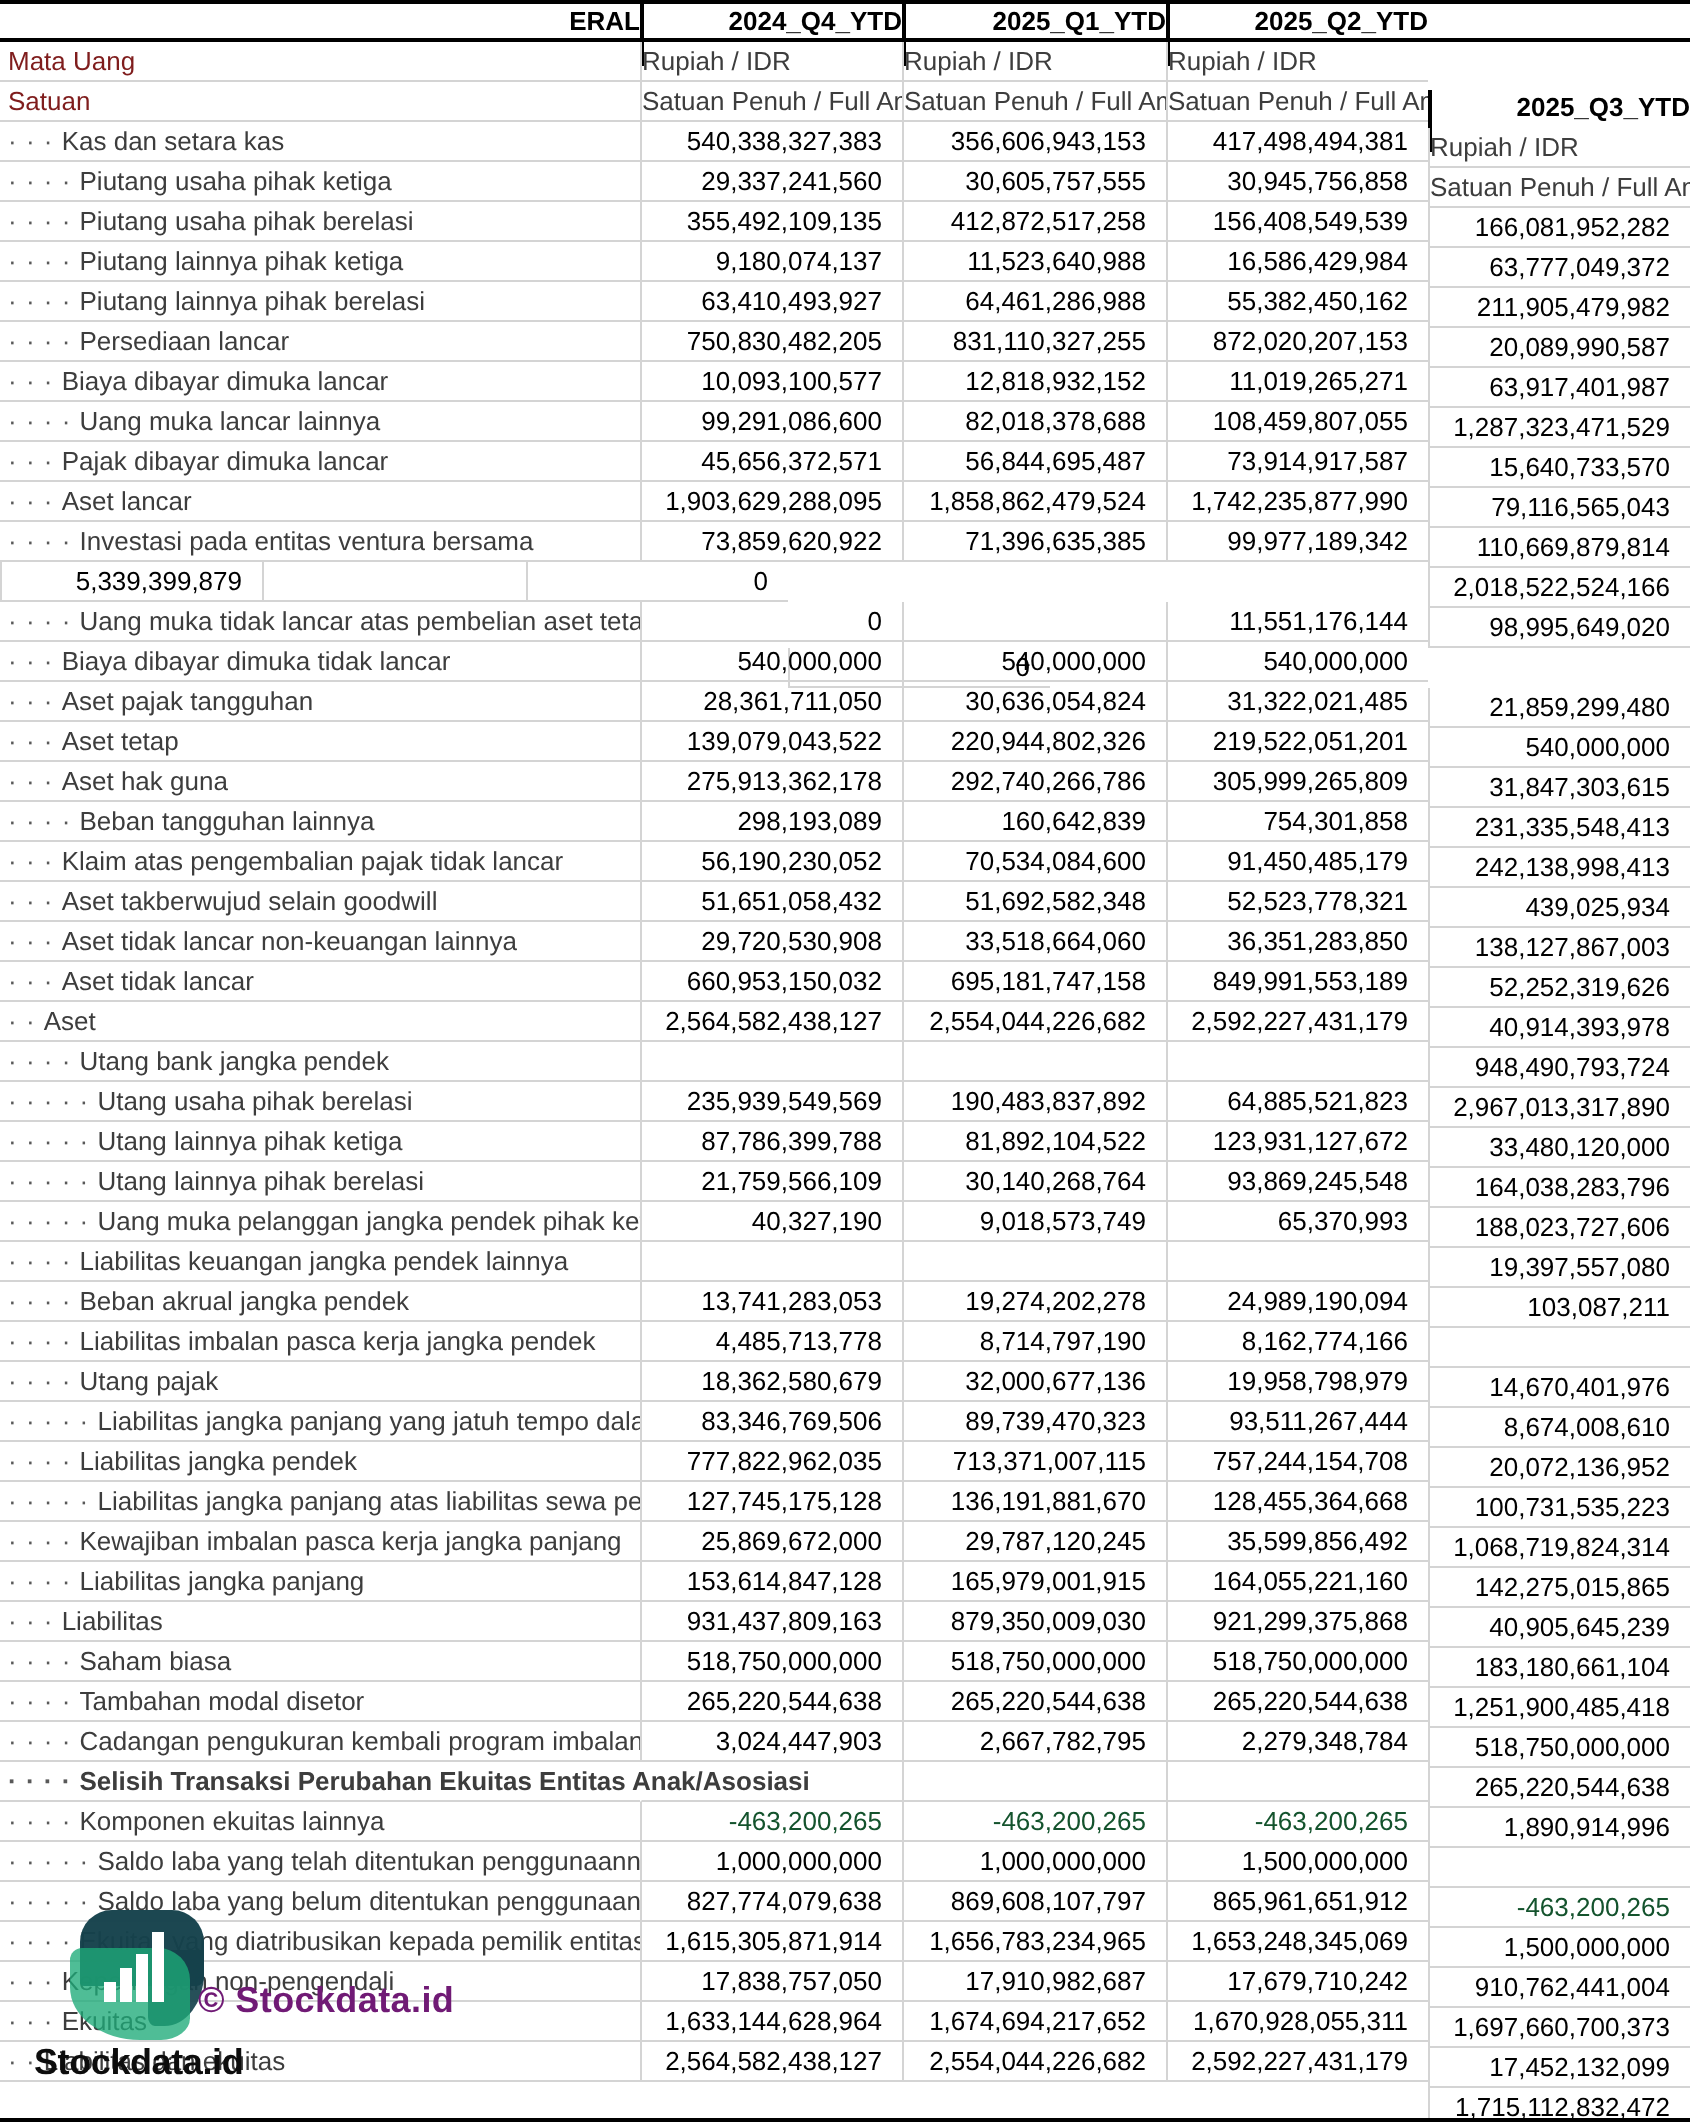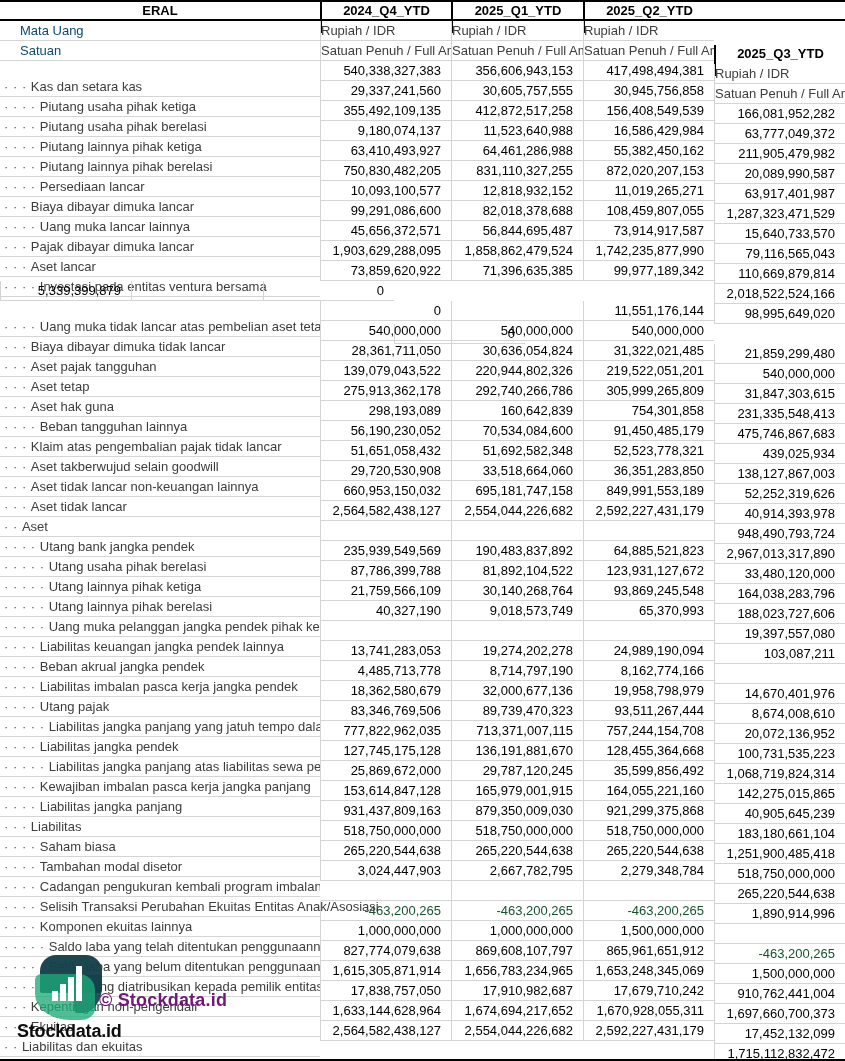--- a/index.html
+++ b/index.html
@@ -1,31 +1,31 @@
 <!DOCTYPE html>
 <html><head>
 <meta charset="utf-8">
 <style>
   html,body{margin:0;padding:0;background:#fff;}
   body{width:845px;height:1061px;overflow:hidden;font-family:"Liberation Sans","DejaVu Sans",sans-serif;}
   .sheet{position:relative;width:845px;height:1061px;box-sizing:border-box;background:#fff;overflow:hidden;border-bottom:2px solid #000;}
   .hdr{display:flex;height:21px;box-sizing:border-box;border-top:2px solid #000;border-bottom:2px solid #000;}
-  .hdr .hcell{box-sizing:border-box;height:31px;line-height:17px;font-size:13px;font-weight:bold;color:#000;text-align:center;white-space:nowrap;overflow:hidden;}
+  .hdr .hcell{box-sizing:border-box;height:31px;line-height:17px;font-size:13px;font-weight:bold;color:#000;text-align:right;white-space:nowrap;overflow:hidden;}
   .hdr .hlabel{width:320px;}
   .hdr .hval{border-left:2px solid #000;}
   .w1{width:320px;} .w2{width:131px;} .w3{width:132px;} .w4{width:131px;} .w5{width:131px;margin-top:43px;}
   .mrow,.row{display:flex;height:20px;box-sizing:border-box;}
   .cell{box-sizing:border-box;height:20px;line-height:19px;font-size:13px;border-bottom:1px solid #d4d4d4;white-space:nowrap;overflow:hidden;}
-  .mlabel{width:320px;color:#0c4a6e;padding-left:20px;}
+  .mlabel{width:320px;color:#7f1d1d;padding-left:4px;}
   .mval{color:#3d3d3d;padding-left:0;border-left:1px solid #d4d4d4;}
-  .label{width:320px;color:#3d3d3d;padding-left:4px;margin-top:16px;}
+  .label{width:320px;color:#3d3d3d;padding-left:4px;}
   .dots{color:#595959;letter-spacing:0.5px;}
   .val{text-align:right;padding-right:10px;color:#000;border-left:1px solid #d4d4d4;}
   .val.neg{color:#14532d;}
-  .row.spill .label{overflow:visible;position:relative;z-index:2;background:transparent;}
+  .row.spill .label{overflow:visible;position:relative;z-index:2;background:transparent;font-weight:bold;}
   .row.spill .val.c1{border-left-color:transparent;}
   
   .wm{position:absolute;z-index:5;}
   .wm-icon{left:35px;top:955px;width:67px;height:67px;}
   .lg{position:absolute;}
   .lg-top{left:8%;top:0;width:92%;height:57%;background:#15414b;border-radius:16px 16px 4px 2px;opacity:.97;}
   .lg-tail{right:0;top:30%;width:42%;height:56%;background:#15414b;border-radius:0 0 70% 12%;opacity:.92;}
   .lg-bottom{left:0;top:29%;width:90%;height:68%;background:#1daa78;border-radius:6px 16px 24% 58%;opacity:.78;}
   .bar{position:absolute;bottom:31%;background:#fff;width:9%;}
   .bar.b1{left:25%;height:15%;}
@@ -174,21 +174,21 @@
         <div class="cell val c1 w2">139,079,043,522</div>
         <div class="cell val c2 w3">220,944,802,326</div>
         <div class="cell val c3 w4">219,522,051,201</div>
         <div class="cell val c4 w5">231,335,548,413</div>
       </div>
       <div class="row">
         <div class="cell label w1"><span class="dots">· · · </span><span>Aset hak guna</span></div>
         <div class="cell val c1 w2">275,913,362,178</div>
         <div class="cell val c2 w3">292,740,266,786</div>
         <div class="cell val c3 w4">305,999,265,809</div>
-        <div class="cell val c4 w5">475,746,867,683</div>
+        <div class="cell val c4 w5">242,138,998,413</div>
       </div>
       <div class="row">
         <div class="cell label w1"><span class="dots">· · · · </span><span>Beban tangguhan lainnya</span></div>
         <div class="cell val c1 w2">298,193,089</div>
         <div class="cell val c2 w3">160,642,839</div>
         <div class="cell val c3 w4">754,301,858</div>
         <div class="cell val c4 w5">439,025,934</div>
       </div>
       <div class="row">
         <div class="cell label w1"><span class="dots">· · · </span><span>Klaim atas pengembalian pajak tidak lancar</span></div>

